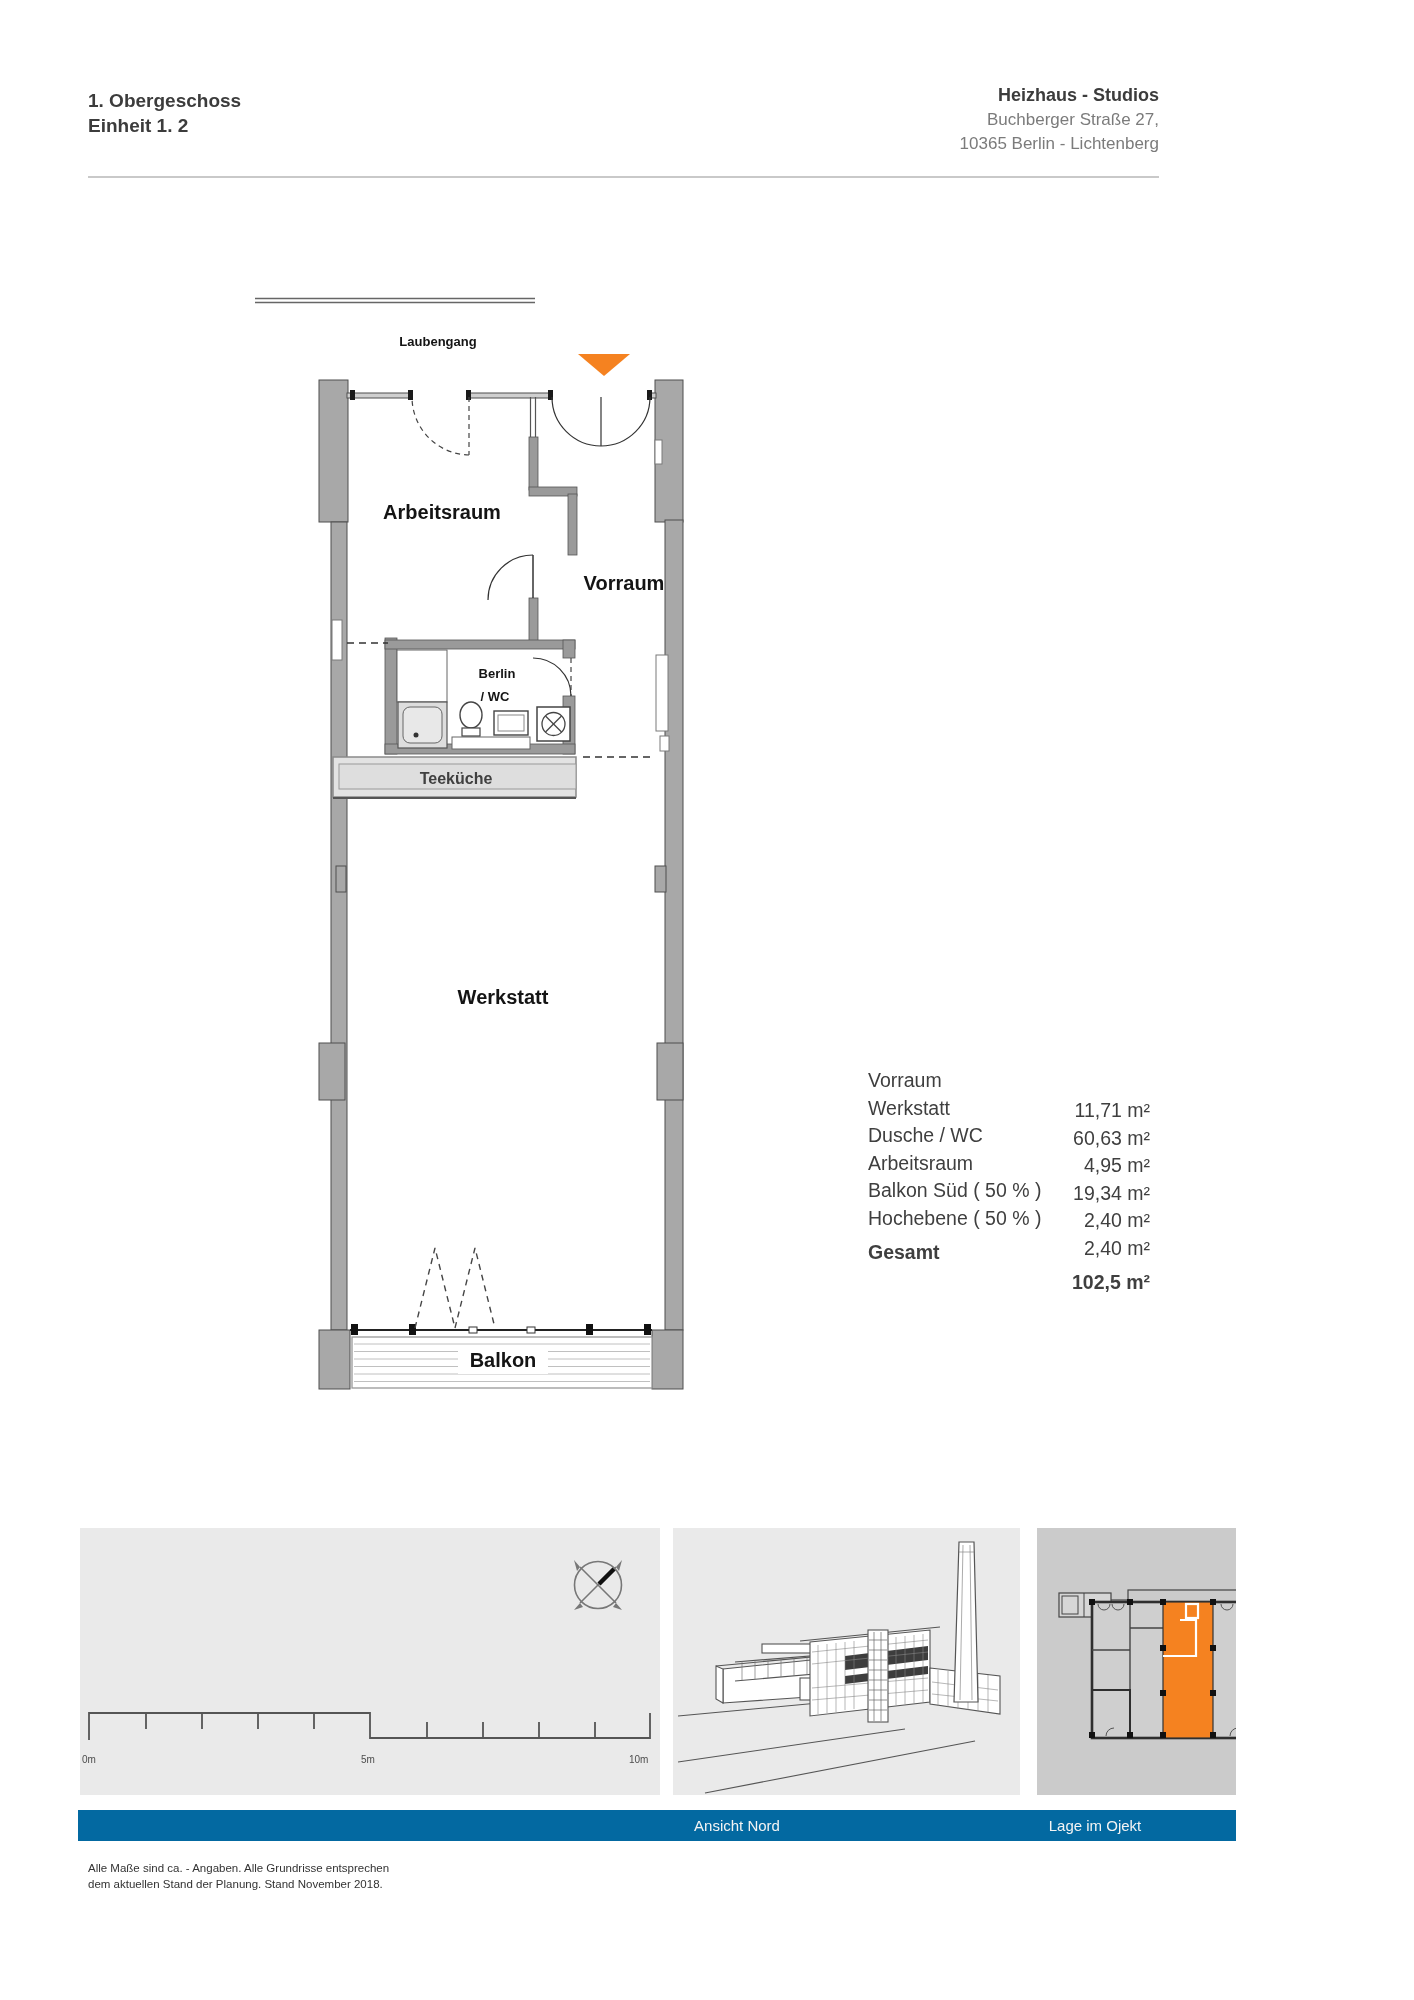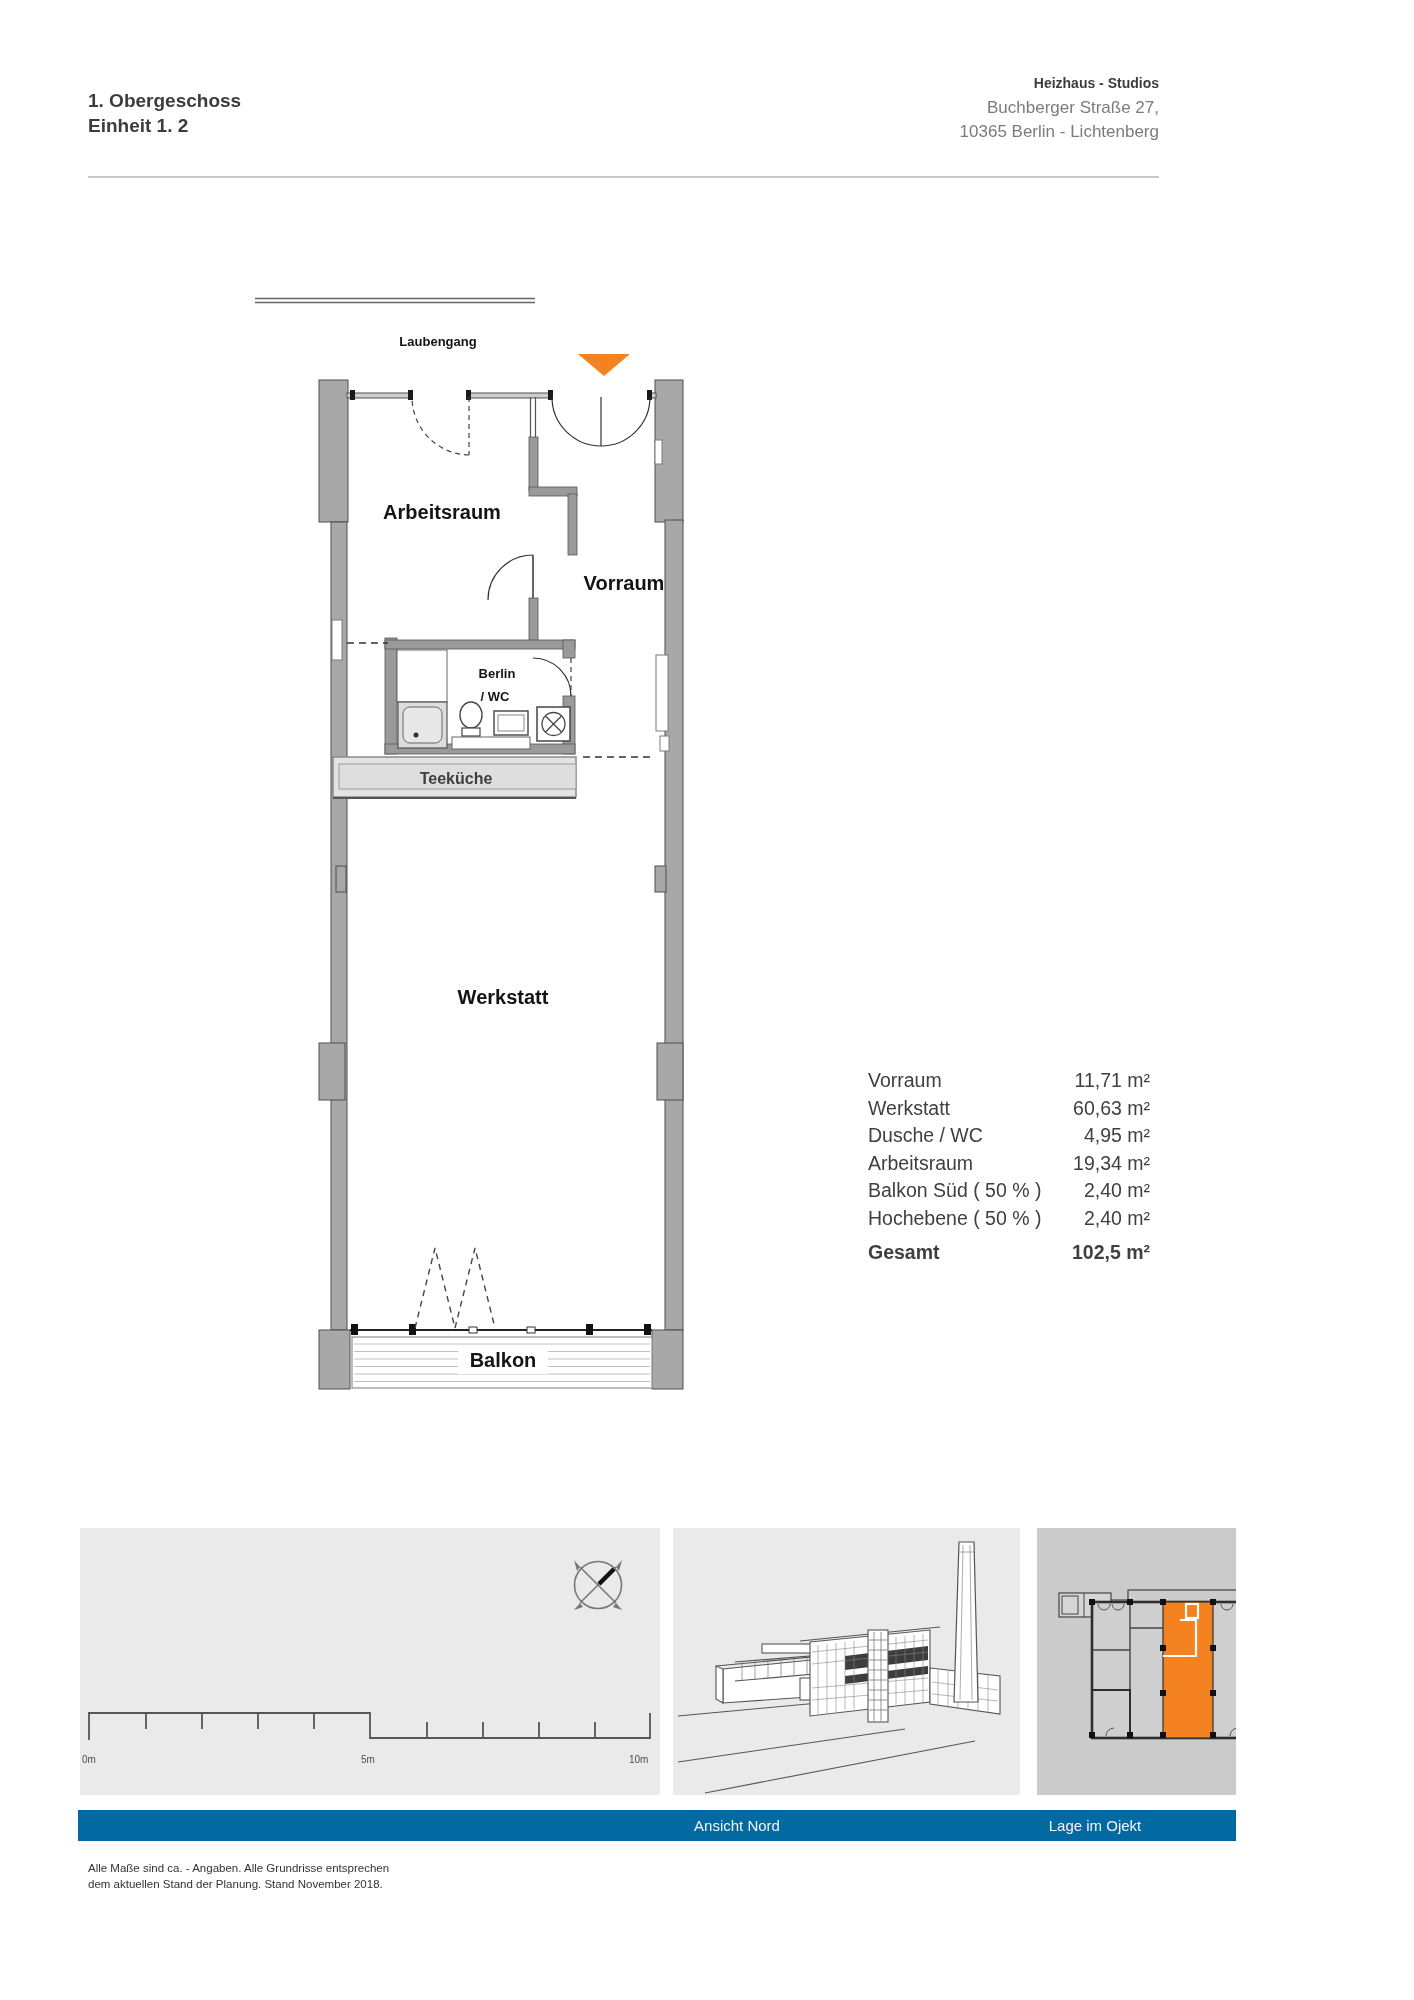--- a/index.html
+++ b/index.html
@@ -3,32 +3,32 @@
 <meta charset="utf-8">
 <style>
   html,body{margin:0;padding:0;background:#fff;}
   .page{position:relative;width:1236px;height:2000px;background:#ffffff;overflow:hidden;
         font-family:"Liberation Sans", sans-serif;color:#3a3a3a;}
   .abs{position:absolute;}
   .ctr{transform:translate(-50%,-50%);white-space:nowrap;}
   
   .hdr-left{left:88px;top:88px;font-size:19px;font-weight:bold;line-height:25px;color:#3c3c3c;}
   .hdr-right{right:77px;top:70px;text-align:right;}
-  .hdr-right .proj{font-size:14px;font-weight:bold;color:#3c3c3c;line-height:26px;}
+  .hdr-right .proj{font-size:18px;font-weight:bold;color:#3c3c3c;line-height:26px;margin-top:12px;}
   .hdr-right .addr{font-size:17px;color:#7b7b7b;line-height:24px;}
   .rule{left:88px;right:77px;top:176px;height:2px;background:#c9c9c9;}
   
   .plan-label{font-weight:bold;color:#141414;font-size:20px;}
   .plan-label.sm{font-size:13px;}
   .teelabel{font-weight:bold;color:#404040;font-size:16px;}
   
   .areas{left:868px;top:1067px;width:282px;font-size:19.5px;color:#3f3f3f;}
   .arow{display:flex;justify-content:space-between;height:27.6px;line-height:27.6px;}
   .arow.total{font-weight:bold;margin-top:6px;}
-  .aval{text-align:right;}
+  .aval{text-align:right;margin-top:30px;}
   
   .panel{background:#eaeaea;}
   .panel.dark{background:#cbcbcb;}
   .scale-label{font-size:10px;color:#4d4d4d;margin-top:12px;}
   .band{left:78px;top:1810px;width:1259px;height:31px;background:#0369a1;}
   .band span{position:absolute;top:0;line-height:31px;font-size:15px;color:#f4f4f4;transform:translateX(-50%);}
   .footer{left:88px;font-size:11.5px;color:#333;line-height:16px;}
   svg.overlay{position:absolute;left:0;top:0;pointer-events:none;}
 </style>
 </head>

